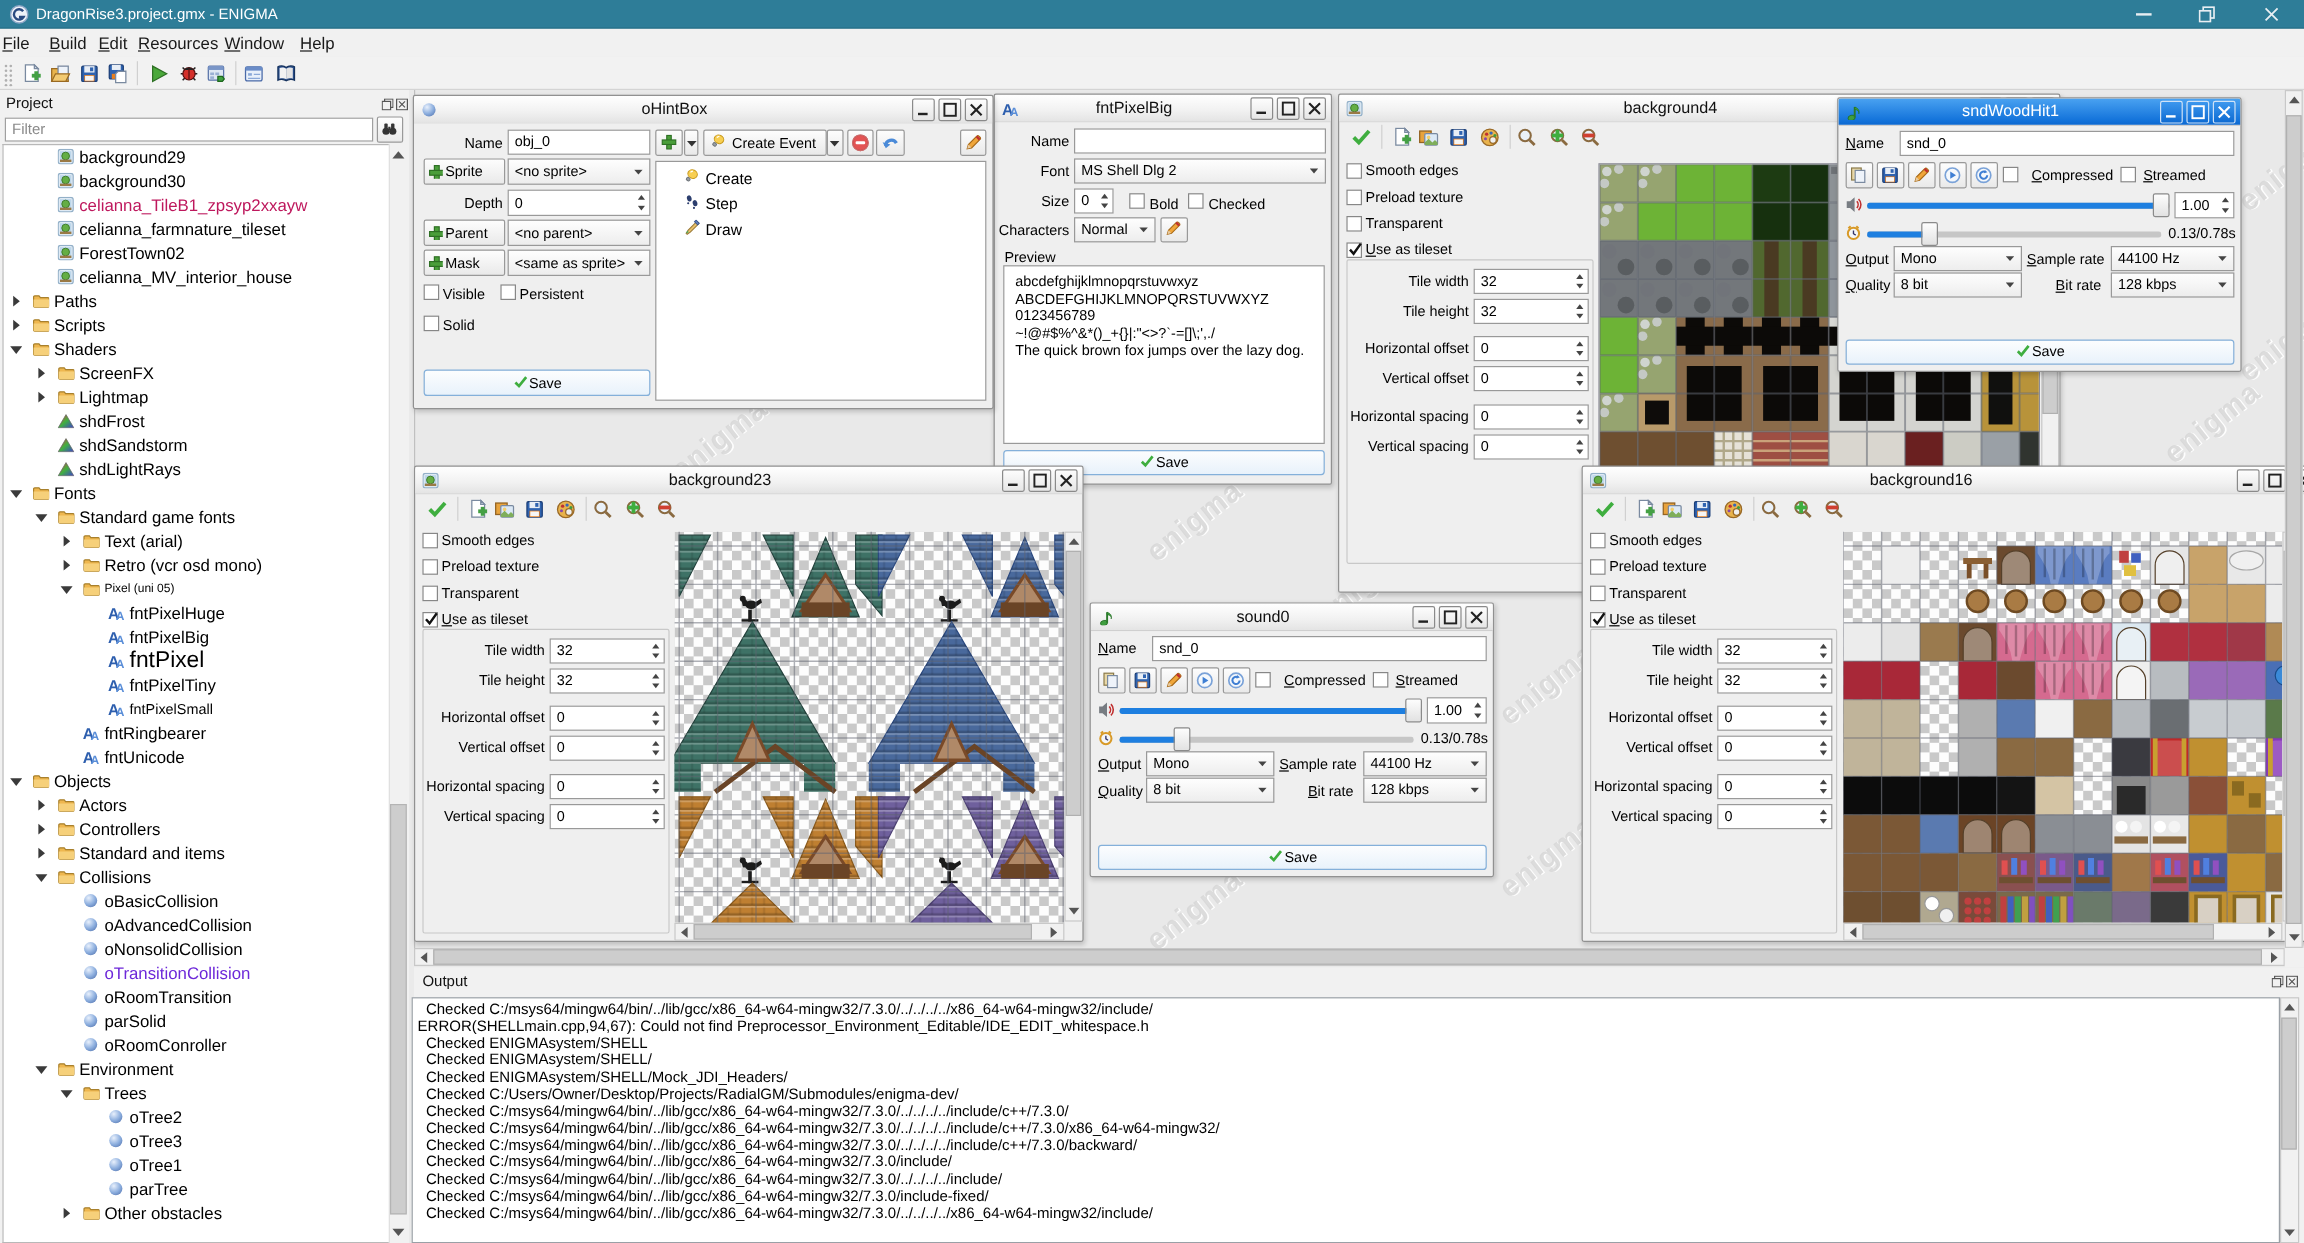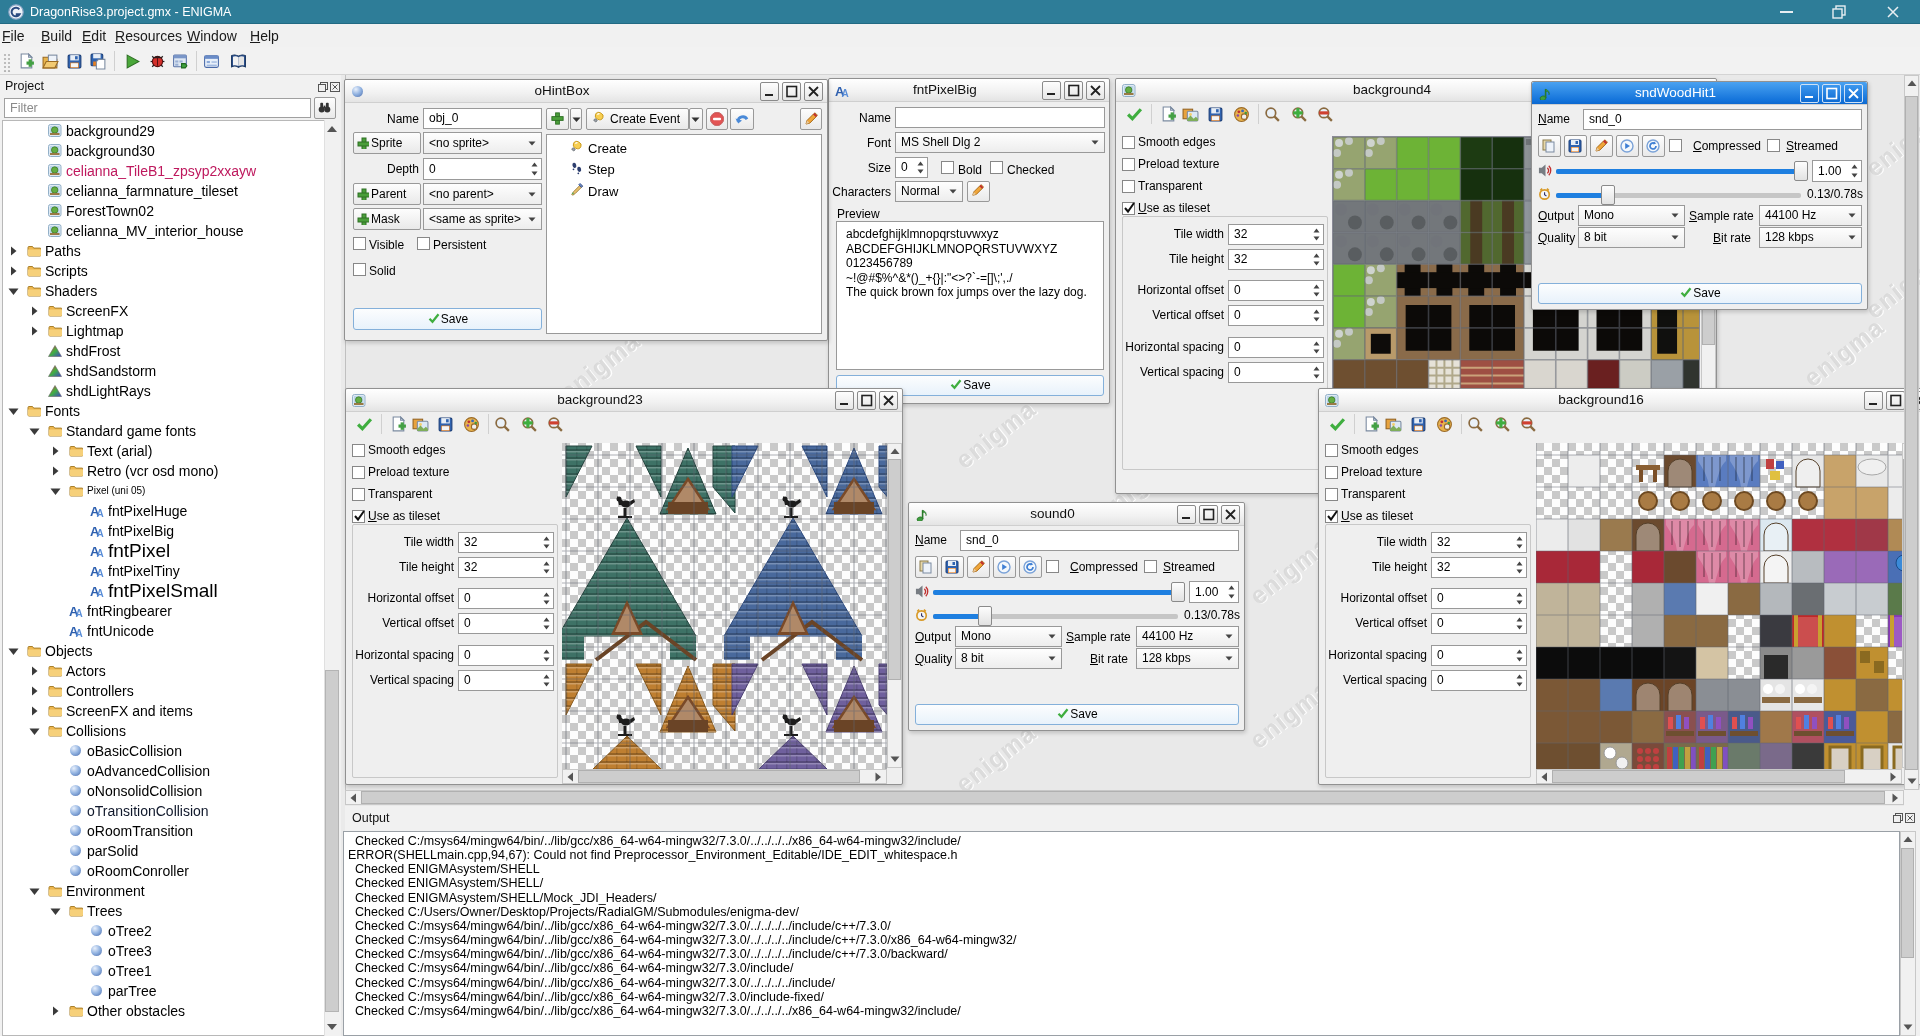--- a/index.html
+++ b/index.html
@@ -313,21 +313,21 @@
 <div class="a" style="left:108px;top:542px;width:280px;height:18px;font-size:19px;color:#000;line-height:18px">fntPixel</div>
 <svg class="a" style="left:90px;top:564px" width="14" height="13" viewBox="0 0 14 13">
     <text x="0" y="12" font-size="13" font-weight="bold" fill="#2e5fae" font-family="Liberation Sans">A</text>
     <text x="6.5" y="13" font-size="10" font-weight="bold" fill="#5a8ed8" font-family="Liberation Sans">A</text>
   </svg>
 <div class="a" style="left:108px;top:562px;width:280px;height:18px;font-size:14px;color:#000;line-height:18px">fntPixelTiny</div>
 <svg class="a" style="left:90px;top:584px" width="14" height="13" viewBox="0 0 14 13">
     <text x="0" y="12" font-size="13" font-weight="bold" fill="#2e5fae" font-family="Liberation Sans">A</text>
     <text x="6.5" y="13" font-size="10" font-weight="bold" fill="#5a8ed8" font-family="Liberation Sans">A</text>
   </svg>
-<div class="a" style="left:108px;top:582px;width:280px;height:18px;font-size:19px;color:#000;line-height:18px">fntPixelSmall</div>
+<div class="a" style="left:108px;top:582px;width:280px;height:18px;font-size:12px;color:#000;line-height:18px">fntPixelSmall</div>
 <svg class="a" style="left:69px;top:604px" width="14" height="13" viewBox="0 0 14 13">
     <text x="0" y="12" font-size="13" font-weight="bold" fill="#2e5fae" font-family="Liberation Sans">A</text>
     <text x="6.5" y="13" font-size="10" font-weight="bold" fill="#5a8ed8" font-family="Liberation Sans">A</text>
   </svg>
 <div class="a" style="left:87px;top:602px;width:280px;height:18px;font-size:14px;color:#000;line-height:18px">fntRingbearer</div>
 <svg class="a" style="left:69px;top:624px" width="14" height="13" viewBox="0 0 14 13">
     <text x="0" y="12" font-size="13" font-weight="bold" fill="#2e5fae" font-family="Liberation Sans">A</text>
     <text x="6.5" y="13" font-size="10" font-weight="bold" fill="#5a8ed8" font-family="Liberation Sans">A</text>
   </svg>
 <div class="a" style="left:87px;top:622px;width:280px;height:18px;font-size:14px;color:#000;line-height:18px">fntUnicode</div>
@@ -355,21 +355,21 @@
     <path d="M1 5.5 h13 V11 a1 1 0 0 1 -1 1 H2 a1 1 0 0 1 -1-1 Z" fill="#f6d07a"></path>
   </svg>
 <div class="a" style="left:66px;top:682px;width:280px;height:18px;font-size:14px;color:#000;line-height:18px">Controllers</div>
 <svg class="a" style="left:30px;top:706px" width="9" height="10">
     <path d="M2 0.5 L7.5 5 L2 9.5z" fill="#3a3a3a"></path>
   </svg>
 <svg class="a" style="left:48px;top:704px" width="14" height="13" viewBox="0 0 14 13">
     <path d="M1 3.5 a1 1 0 0 1 1-1 h3.5 l1.2 1.6 H13 a1 1 0 0 1 1 1 V11 a1 1 0 0 1 -1 1 H2 a1 1 0 0 1 -1-1 Z" fill="#efb74f" stroke="#a8802c"></path>
     <path d="M1 5.5 h13 V11 a1 1 0 0 1 -1 1 H2 a1 1 0 0 1 -1-1 Z" fill="#f6d07a"></path>
   </svg>
-<div class="a" style="left:66px;top:702px;width:280px;height:18px;font-size:14px;color:#000;line-height:18px">ScreenFX and items</div>
+<div class="a" style="left:66px;top:702px;width:280px;height:18px;font-size:14px;color:#000;line-height:18px">Standard and items</div>
 <svg class="a" style="left:29px;top:727px" width="11" height="9">
     <path d="M0.5 1.5 L10.5 1.5 L5.5 8z" fill="#3a3a3a"></path>
   </svg>
 <svg class="a" style="left:48px;top:724px" width="14" height="13" viewBox="0 0 14 13">
     <path d="M1 3.5 a1 1 0 0 1 1-1 h3.5 l1.2 1.6 H13 a1 1 0 0 1 1 1 V11 a1 1 0 0 1 -1 1 H2 a1 1 0 0 1 -1-1 Z" fill="#efb74f" stroke="#a8802c"></path>
     <path d="M1 5.5 h13 V11 a1 1 0 0 1 -1 1 H2 a1 1 0 0 1 -1-1 Z" fill="#f6d07a"></path>
   </svg>
 <div class="a" style="left:66px;top:722px;width:280px;height:18px;font-size:14px;color:#000;line-height:18px">Collisions</div>
 <svg class="a" style="left:69px;top:744px" width="14" height="13" viewBox="0 0 14 13">
     <defs>
@@ -407,21 +407,21 @@
 <svg class="a" style="left:69px;top:804px" width="14" height="13" viewBox="0 0 14 13">
     <defs>
       <radialGradient id="sph" cx="0.35" cy="0.3" r="0.9">
         <stop offset="0" stop-color="#e8f0fc"></stop>
         <stop offset="0.55" stop-color="#8caede"></stop>
         <stop offset="1" stop-color="#5272ae"></stop>
       </radialGradient>
     </defs>
     <circle cx="6.5" cy="6.5" r="5.5" fill="url(#sph)"></circle>
   </svg>
-<div class="a" style="left:87px;top:802px;width:280px;height:18px;font-size:14px;color:#0f172a;line-height:18px">oTransitionCollision</div>
+<div class="a" style="left:87px;top:802px;width:280px;height:18px;font-size:14px;color:#6d28d9;line-height:18px">oTransitionCollision</div>
 <svg class="a" style="left:69px;top:824px" width="14" height="13" viewBox="0 0 14 13">
     <defs>
       <radialGradient id="sph" cx="0.35" cy="0.3" r="0.9">
         <stop offset="0" stop-color="#e8f0fc"></stop>
         <stop offset="0.55" stop-color="#8caede"></stop>
         <stop offset="1" stop-color="#5272ae"></stop>
       </radialGradient>
     </defs>
     <circle cx="6.5" cy="6.5" r="5.5" fill="url(#sph)"></circle>
   </svg>

